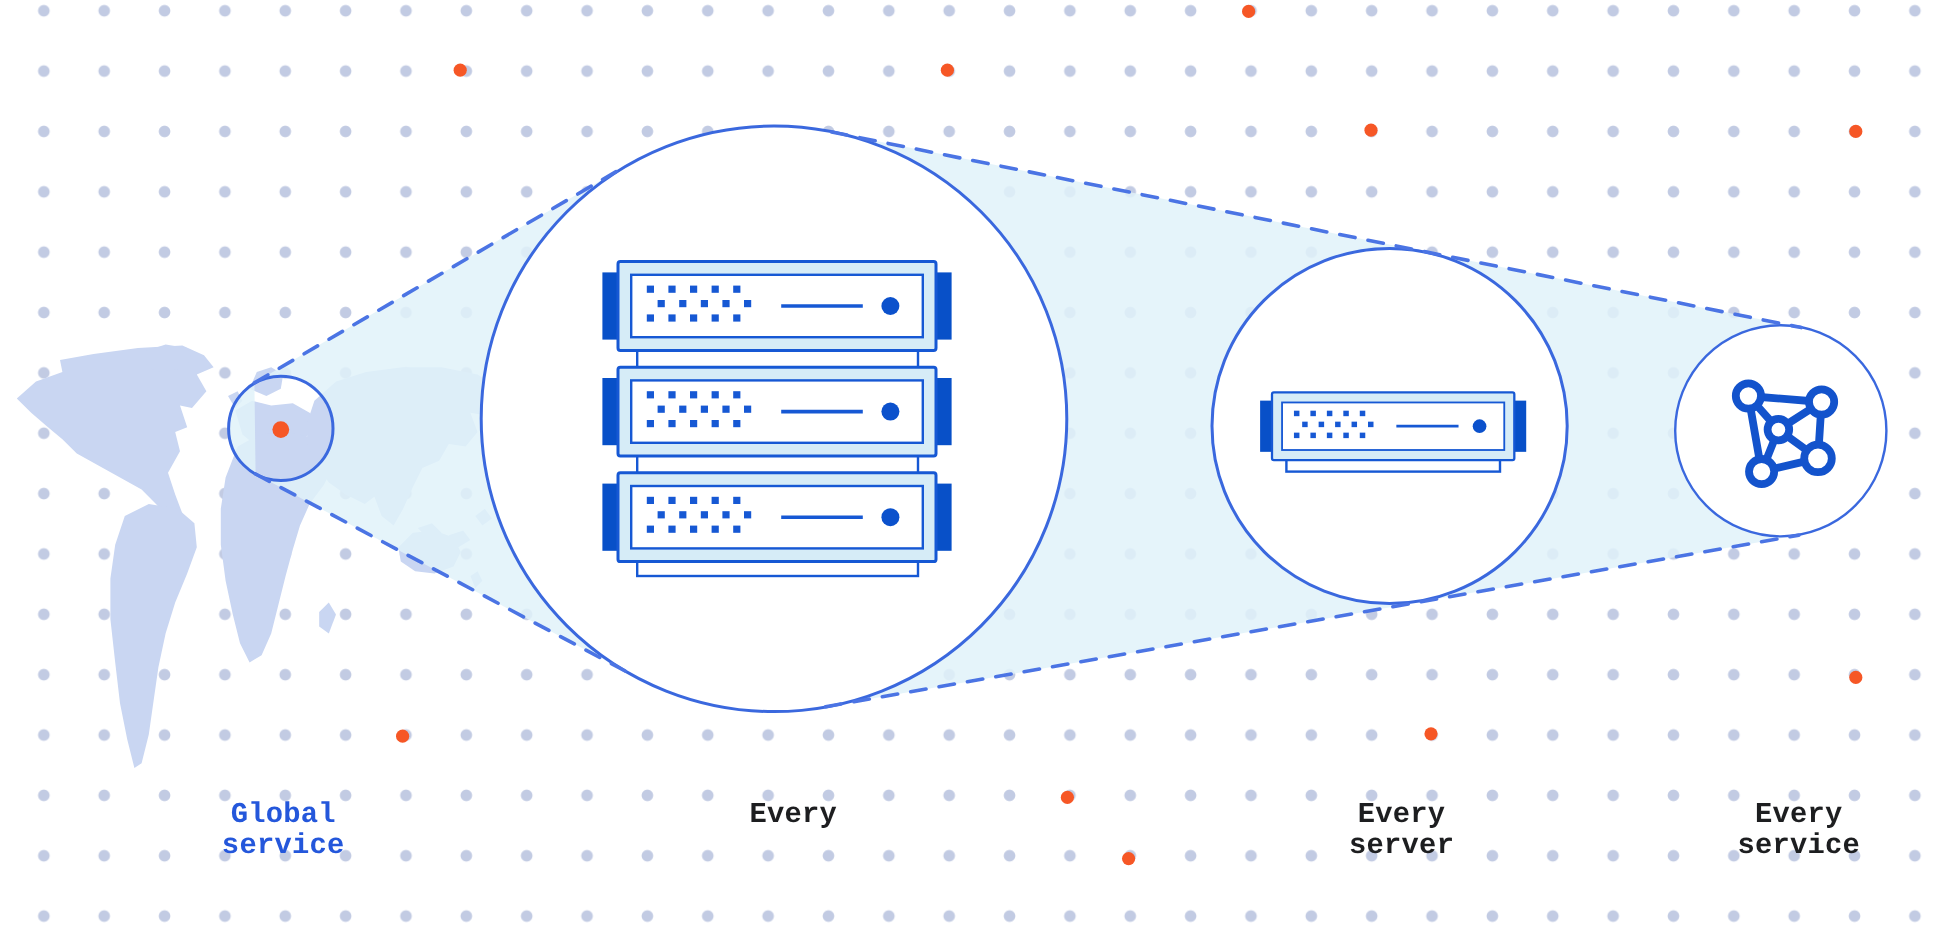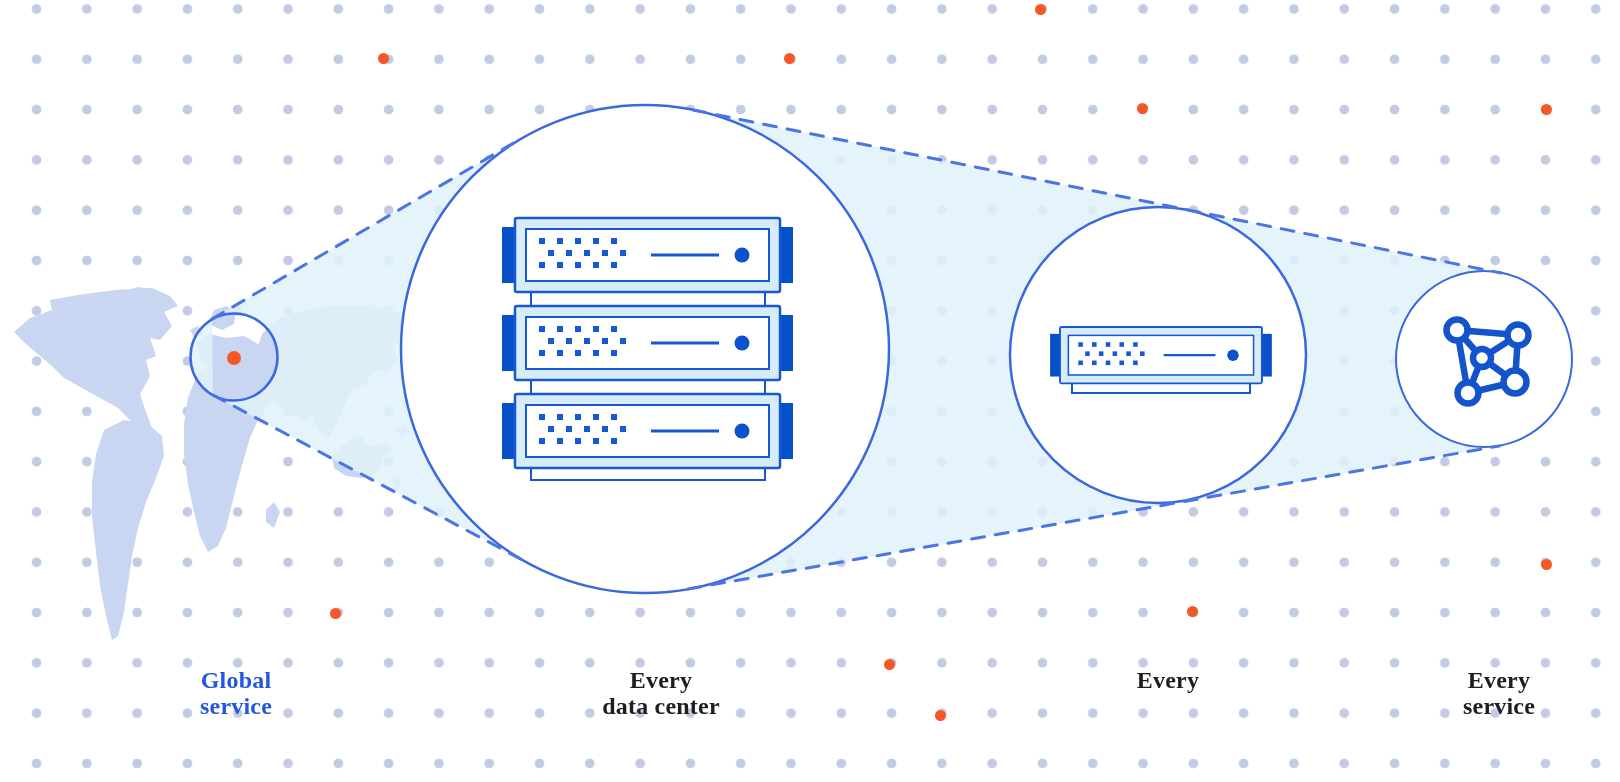--- a/index.html
+++ b/index.html
@@ -16,21 +16,21 @@
     --label-blue:#2457db;
     --label-dark:#1d1e20;
     --background:#ffffff;
   }
   html,body{margin:0;padding:0;background:var(--background);}
   .canvas{
     position:relative;
     width:1620px;height:782px;
     overflow:hidden;
     background-color:var(--background);
-    font-family:Liberation Serif, serif;
+    font-family:Liberation Mono, monospace;
   }
   .dot-grid{
     position:absolute;inset:0;
     background-image:radial-gradient(circle, var(--grid-dot) 4.4px, rgba(194,203,227,0) 5.2px);
     background-size:50.3px 50.3px;
     background-position:11.4px -16.2px;
   }
   .accent-dots-layer{position:absolute;inset:0;}
   .orange-dot{
     position:absolute;width:11px;height:11px;border-radius:50%;
@@ -167,23 +167,23 @@
       </g>
     </g>
   </svg>
 
   <div class="stage-label stage-label--blue" style="left:106px; top:667px;">
     <div>Global</div>
     <div>service</div>
   </div>
   <div class="stage-label" style="left:531px; top:667px;">
     <div>Every</div>
-    <div>data center</div>
   </div>
   <div class="stage-label" style="left:1038px; top:667px;">
     <div>Every</div>
+    <div>server</div>
   </div>
   <div class="stage-label" style="left:1369px; top:667px;">
     <div>Every</div>
     <div>service</div>
   </div>
 
 </div>
 
 </body></html>

